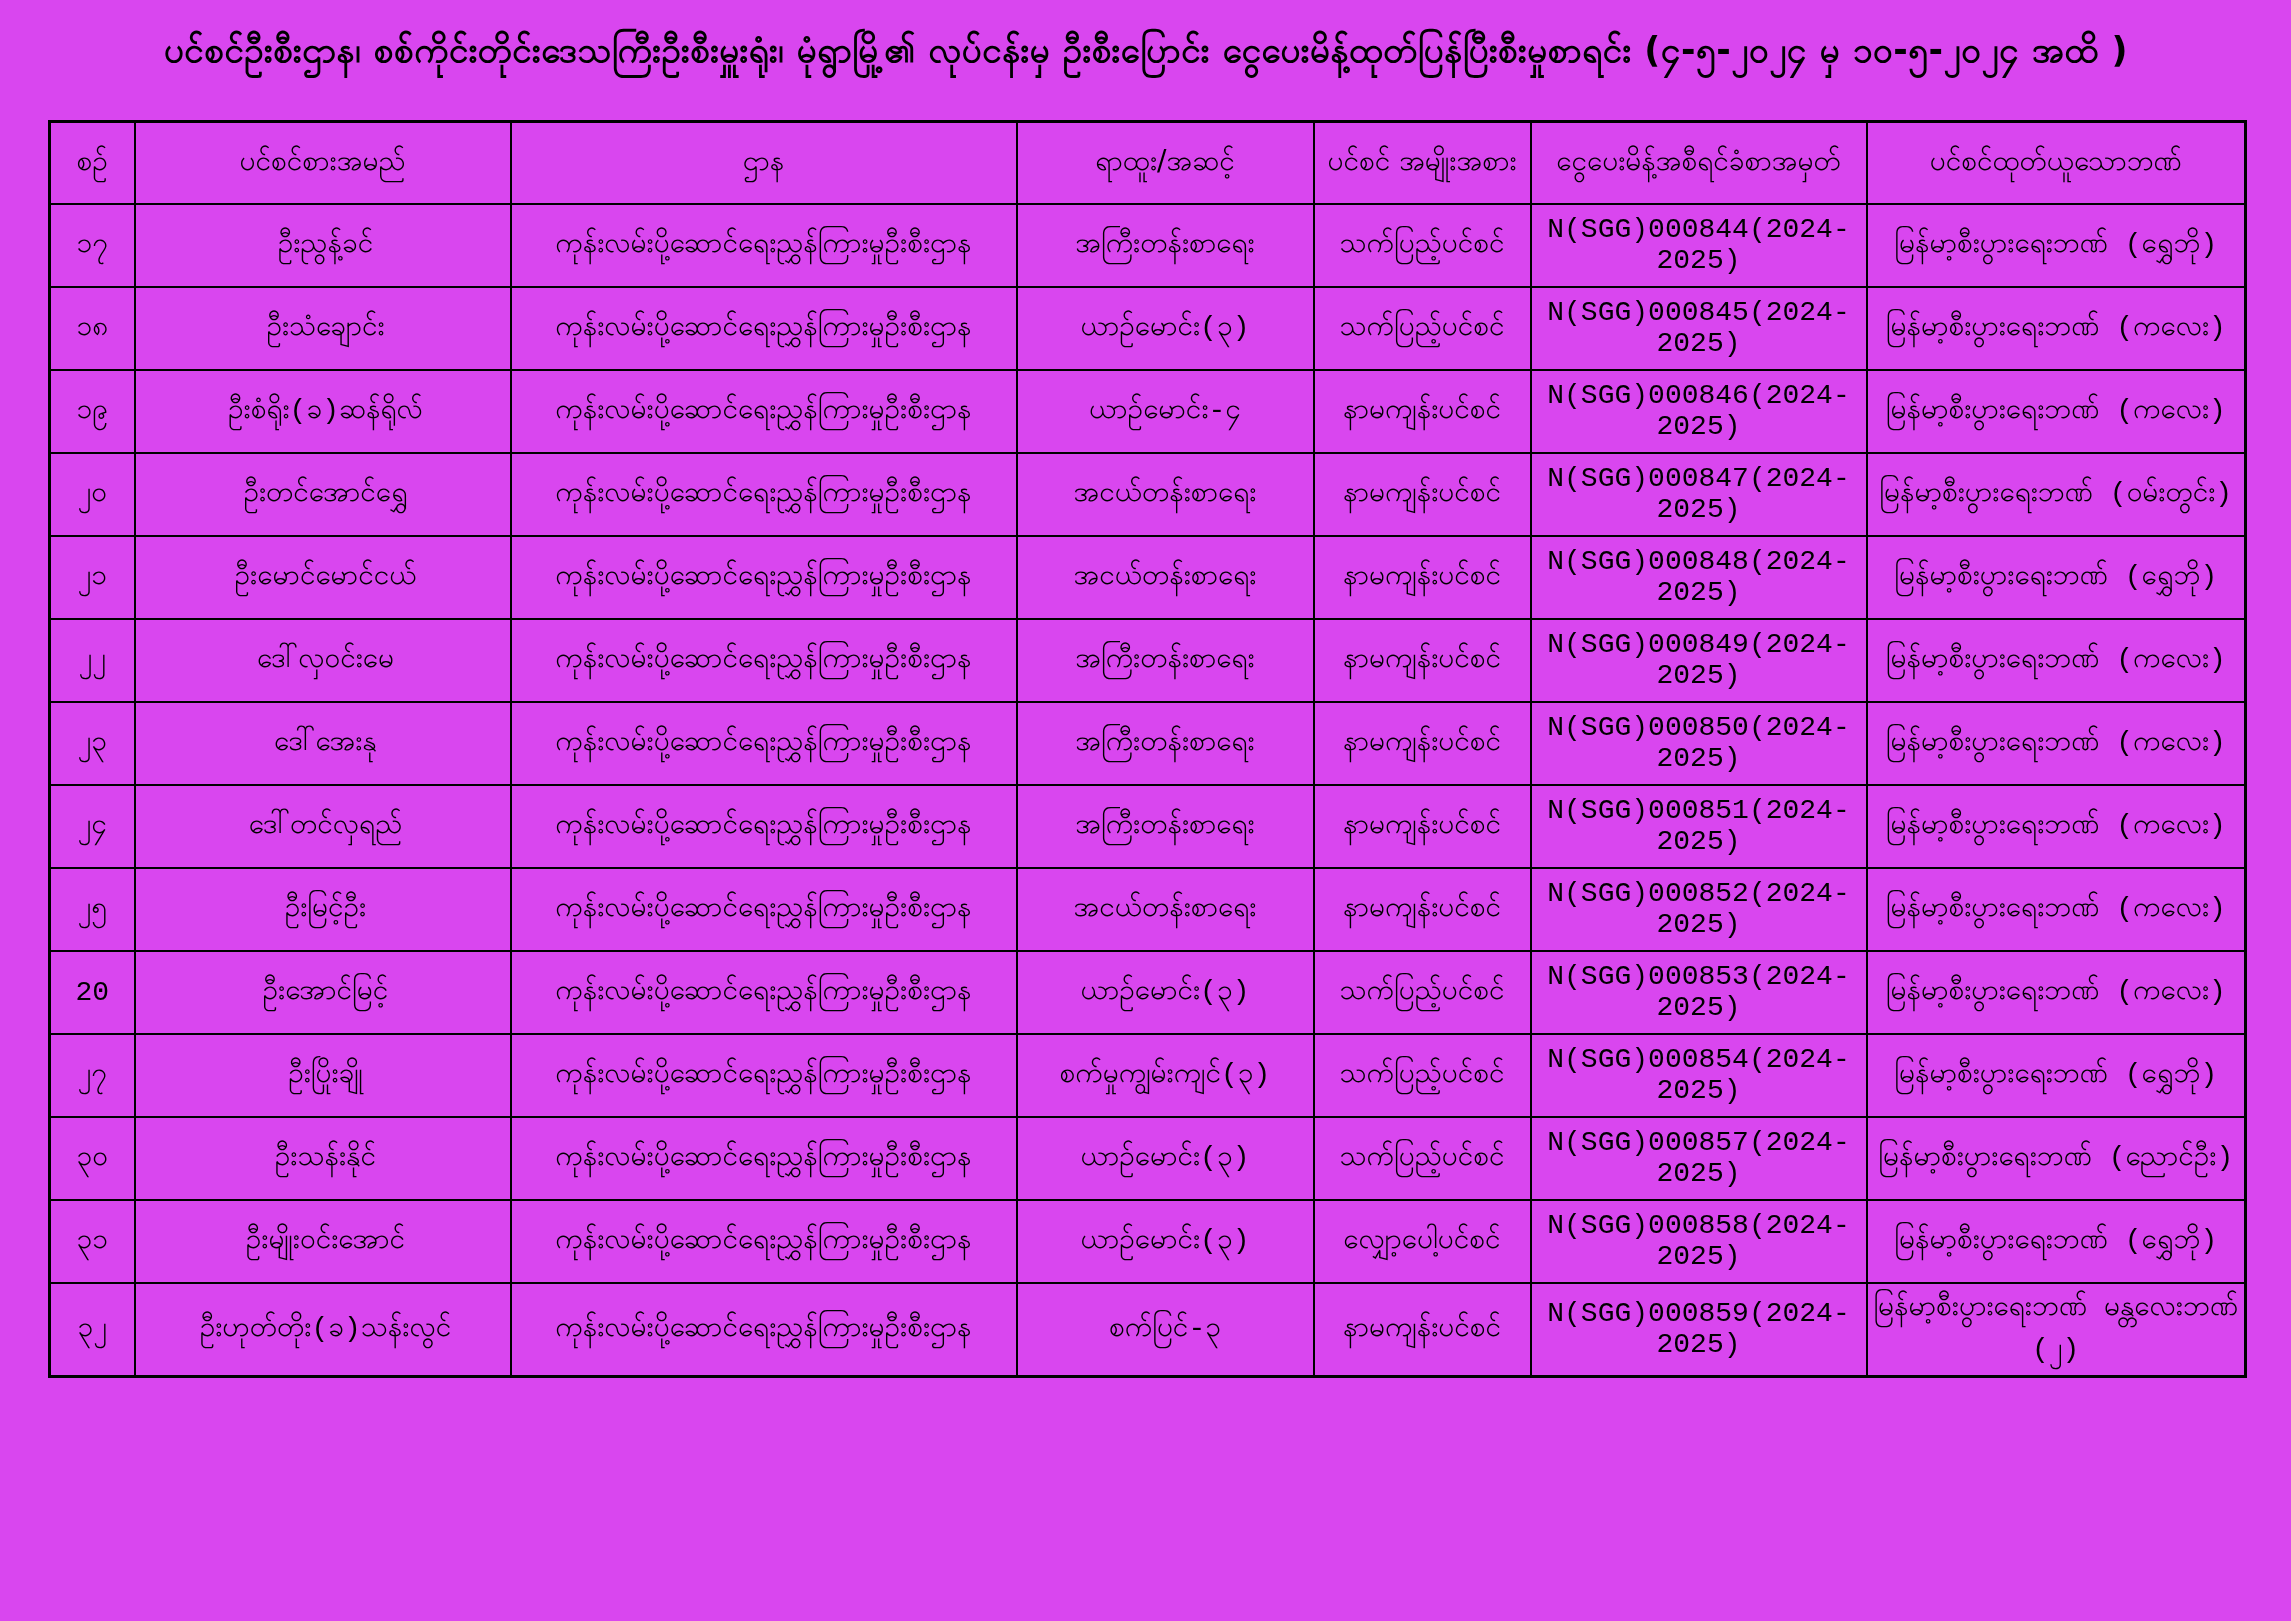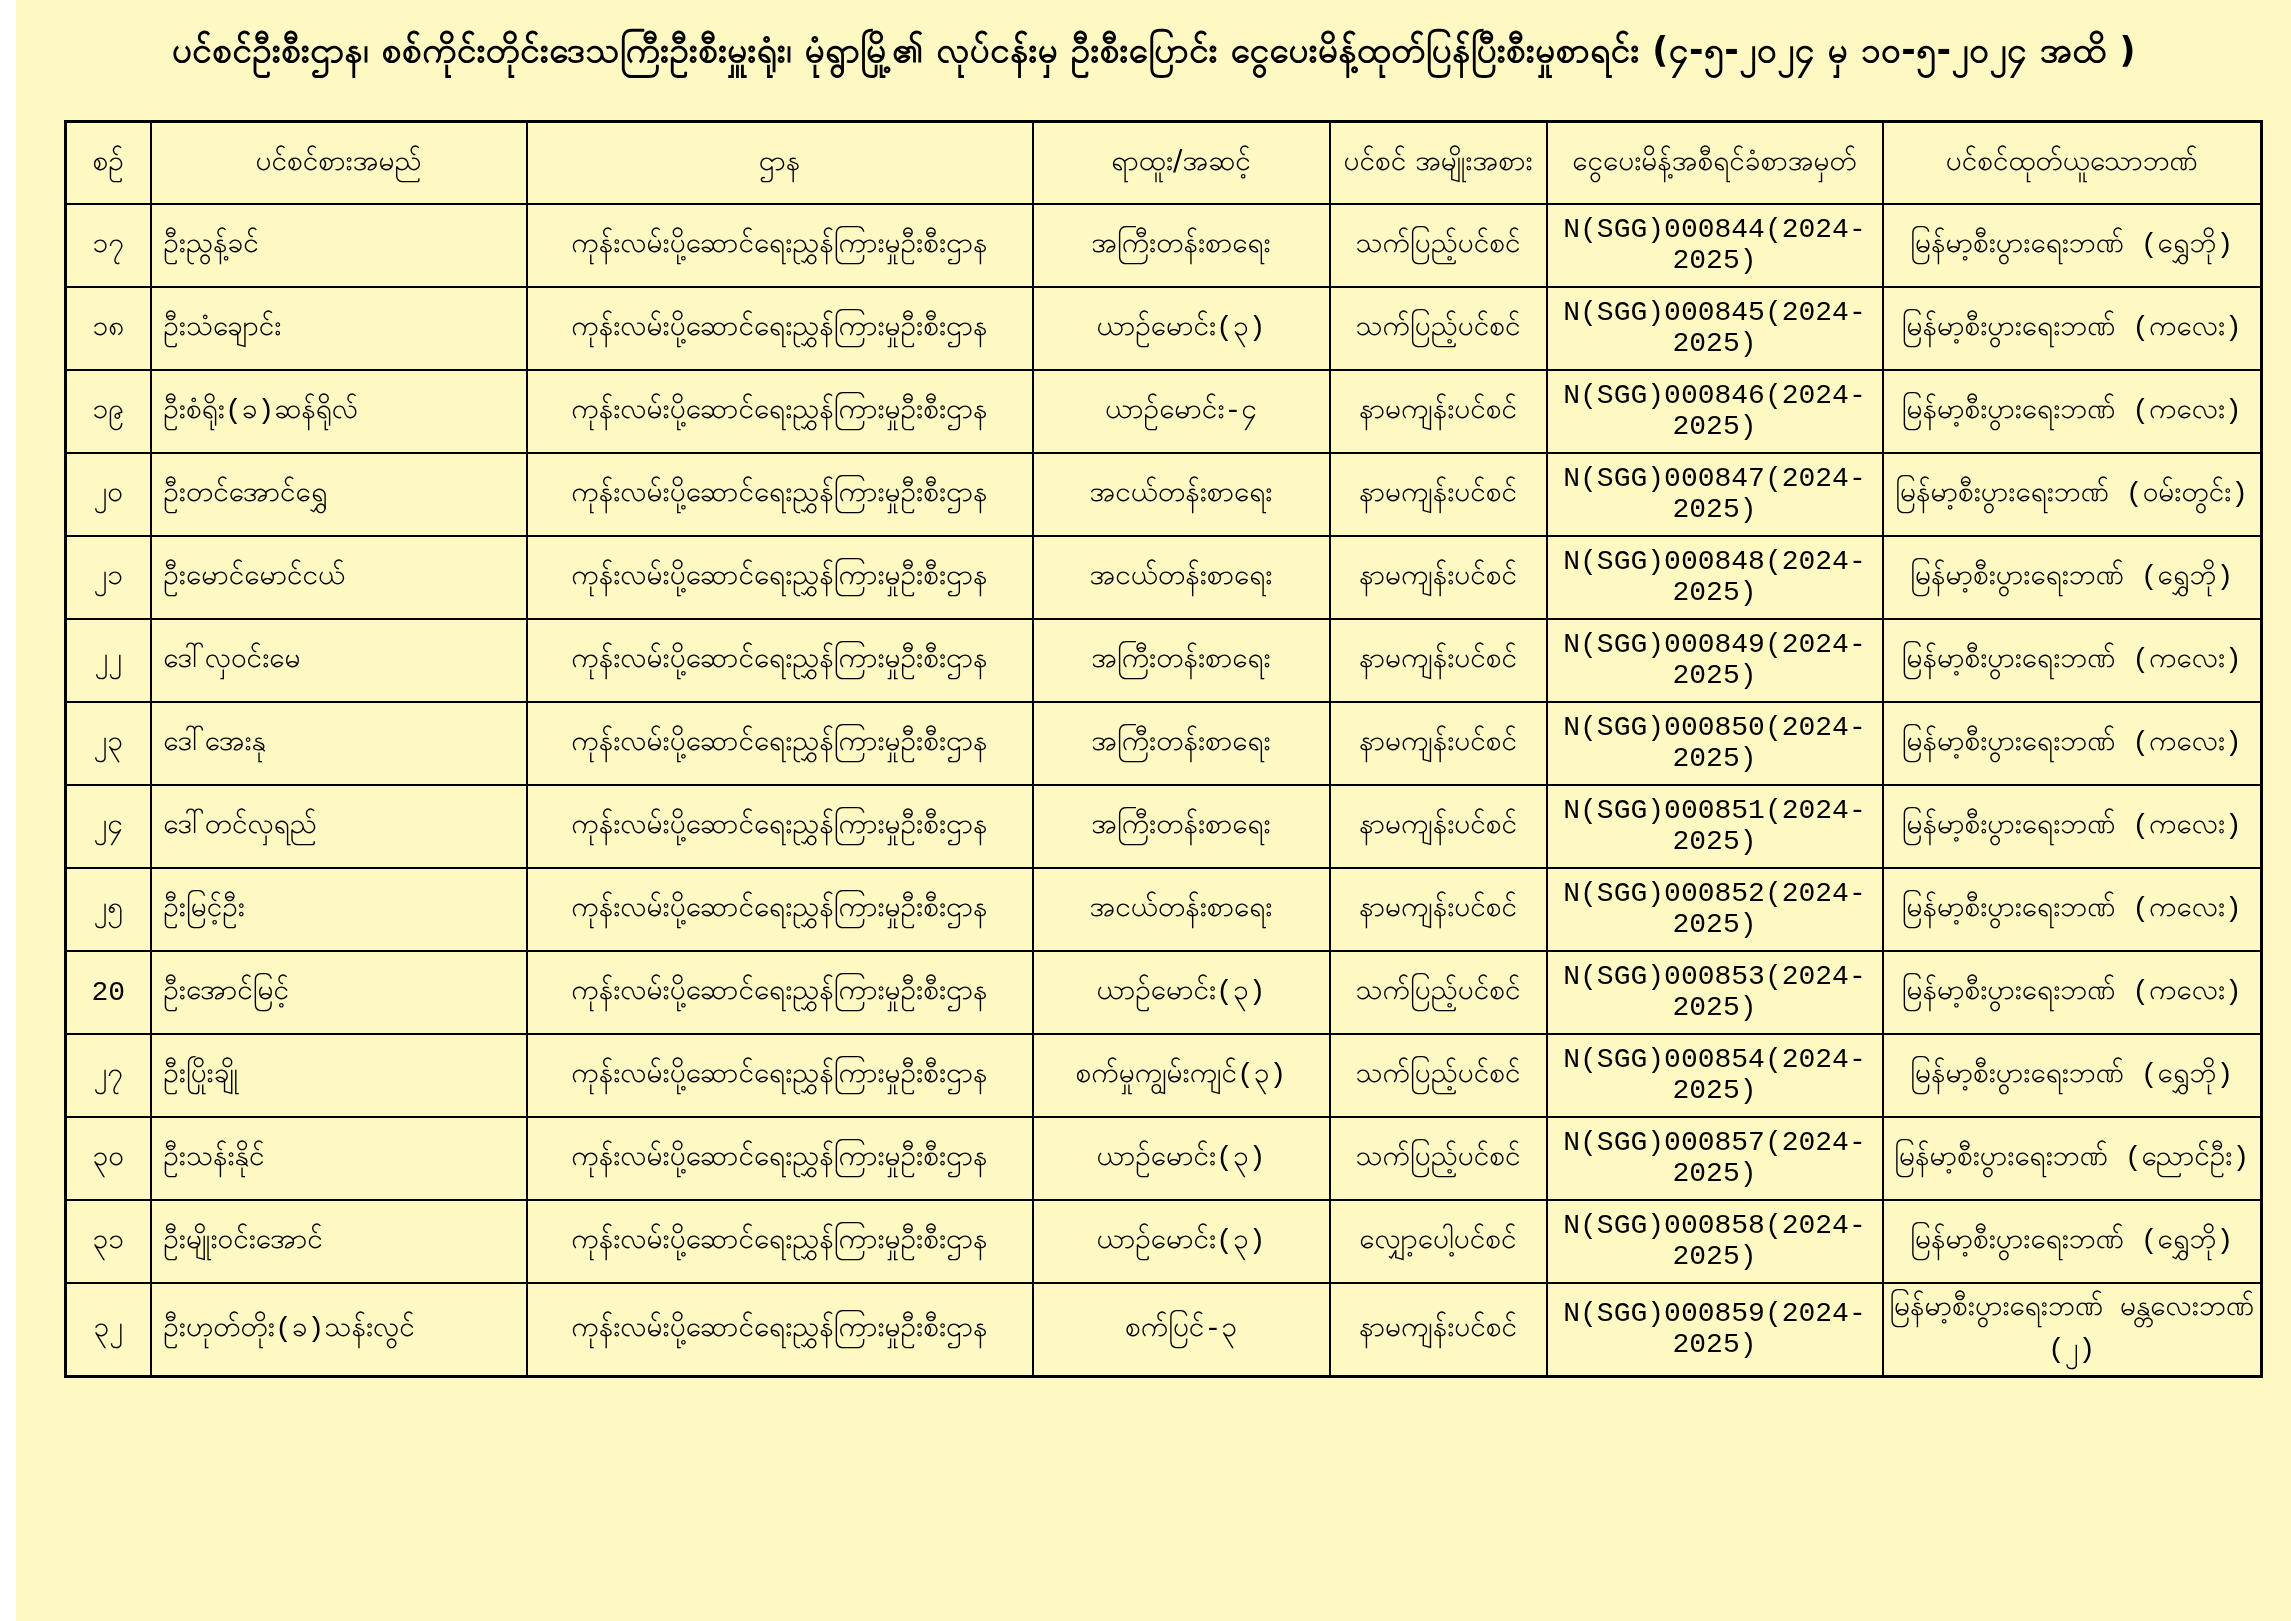--- a/index.html
+++ b/index.html
@@ -7,22 +7,21 @@
   body {
     width: 2292px;
     height: 1621px;
     font-family: "DejaVu Sans", sans-serif;
     color: #000000;
     position: relative;
   }
   .page {
     position: absolute;
     inset: 0;
-    background: #fef9c3;
-    margin-left: 16px;
+    background: #d946ef;
   }
   .title {
     position: absolute;
     top: 27.4px;
     left: 0;
     width: 100%;
     text-align: center;
     font-weight: bold;
     font-size: 35px;
     letter-spacing: 0.5px;
@@ -43,21 +42,21 @@
     text-align: center;
     vertical-align: middle;
     font-size: 28px;
     font-weight: normal;
     padding: 3.9px 5.9px;
     overflow: hidden;
   }
   table.pension thead tr { height: 82px; }
   table.pension tbody tr { height: 83px; font-family: Liberation Mono, monospace; }
   table.pension td.col-1 {
-    text-align: left;
+    text-align: center;
     padding-left: 11.8px;
   }
 </style>
 </head>
 <body>
 
 <div class="page">
 
   <div class="title">ပင်စင်ဦးစီးဌာန၊ စစ်ကိုင်းတိုင်းဒေသကြီးဦးစီးမှူးရုံး၊ မုံရွာမြို့၏ လုပ်ငန်းမှ ဦးစီးပြောင်း ငွေပေးမိန့်ထုတ်ပြန်ပြီးစီးမှုစာရင်း  (၄-၅-၂၀၂၄ မှ ၁၀-၅-၂၀၂၄ အထိ )</div>
 

